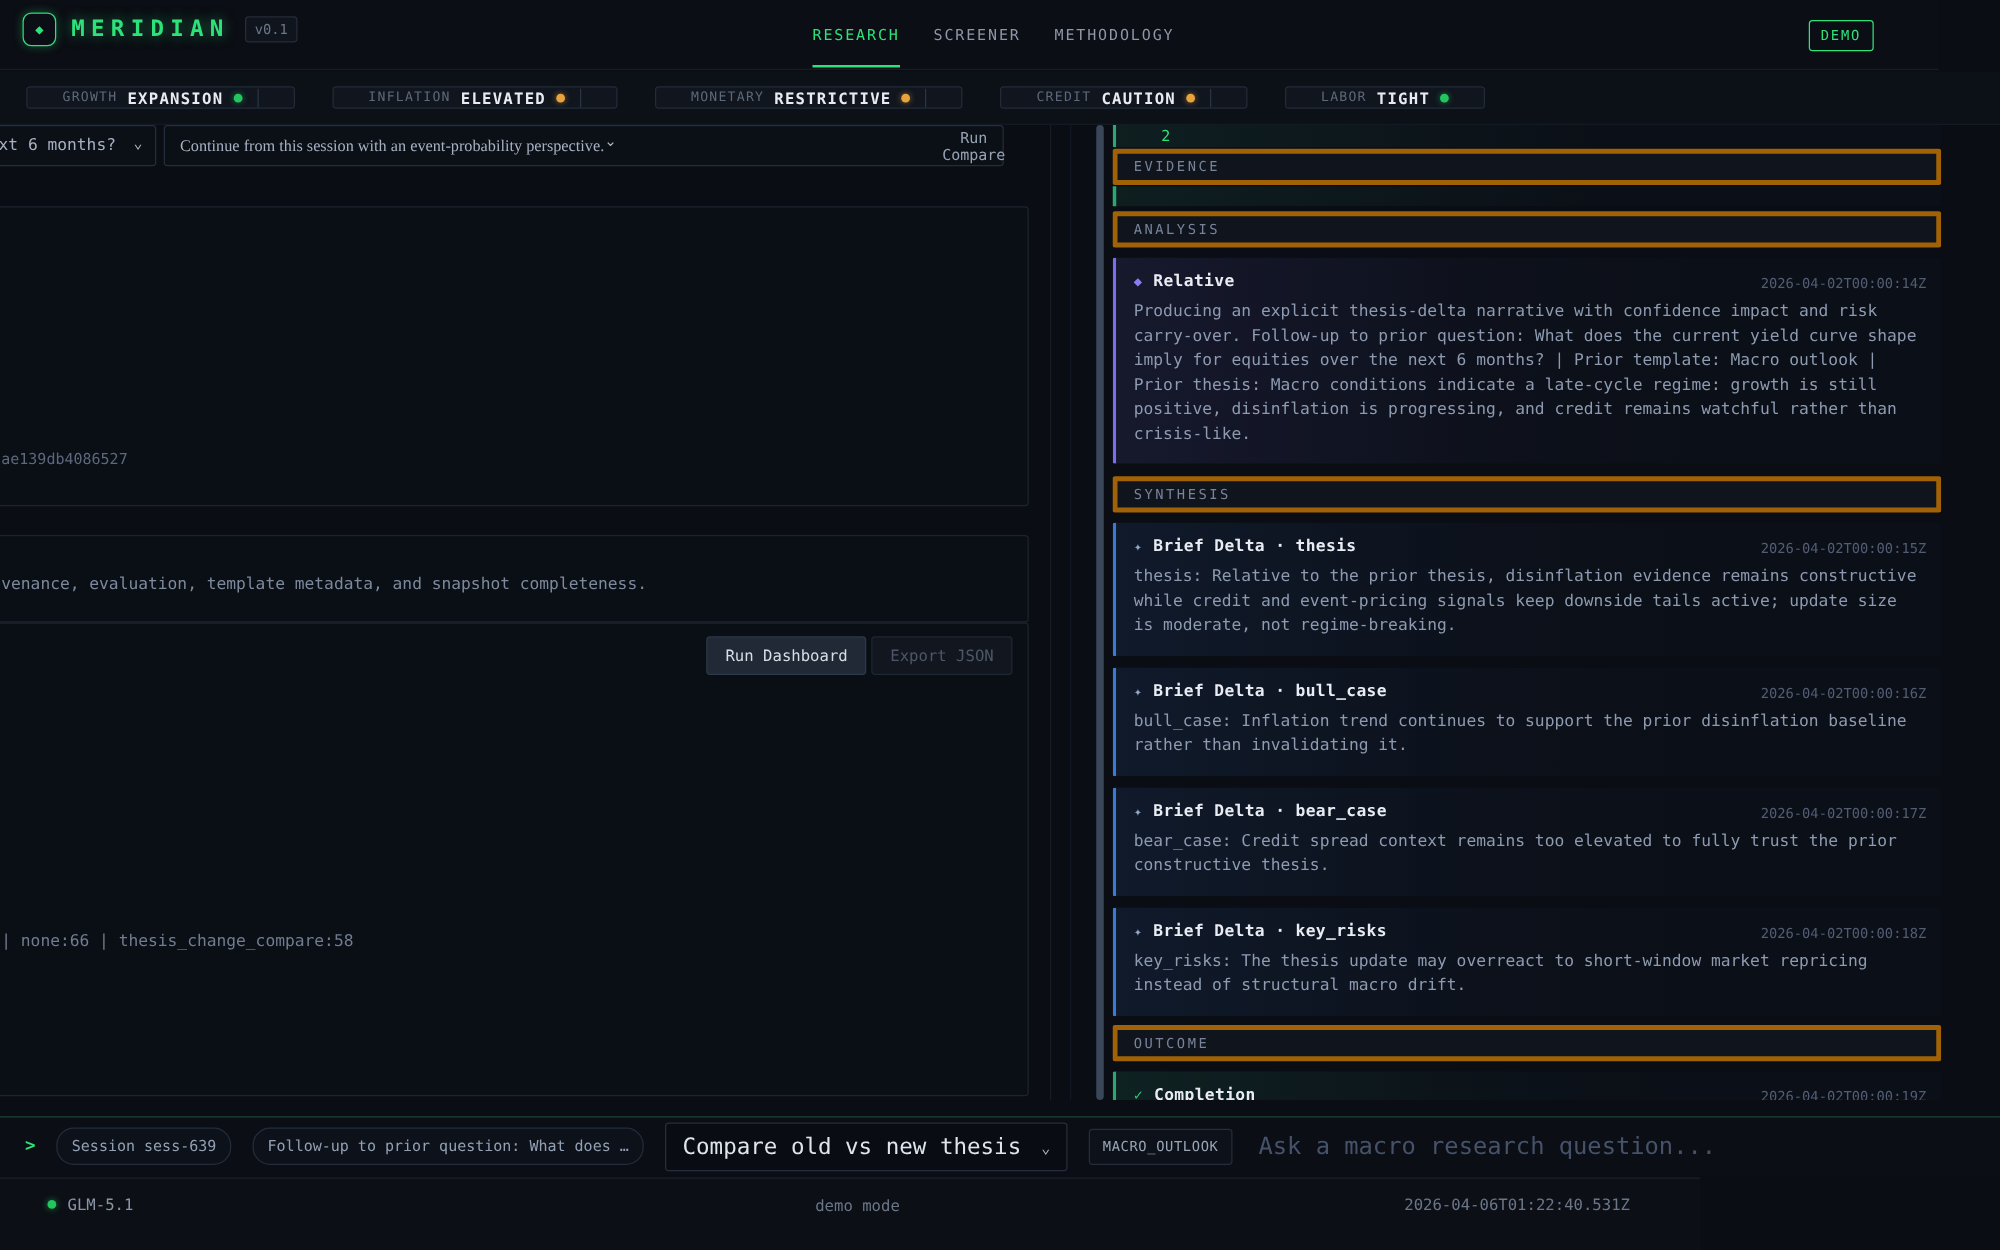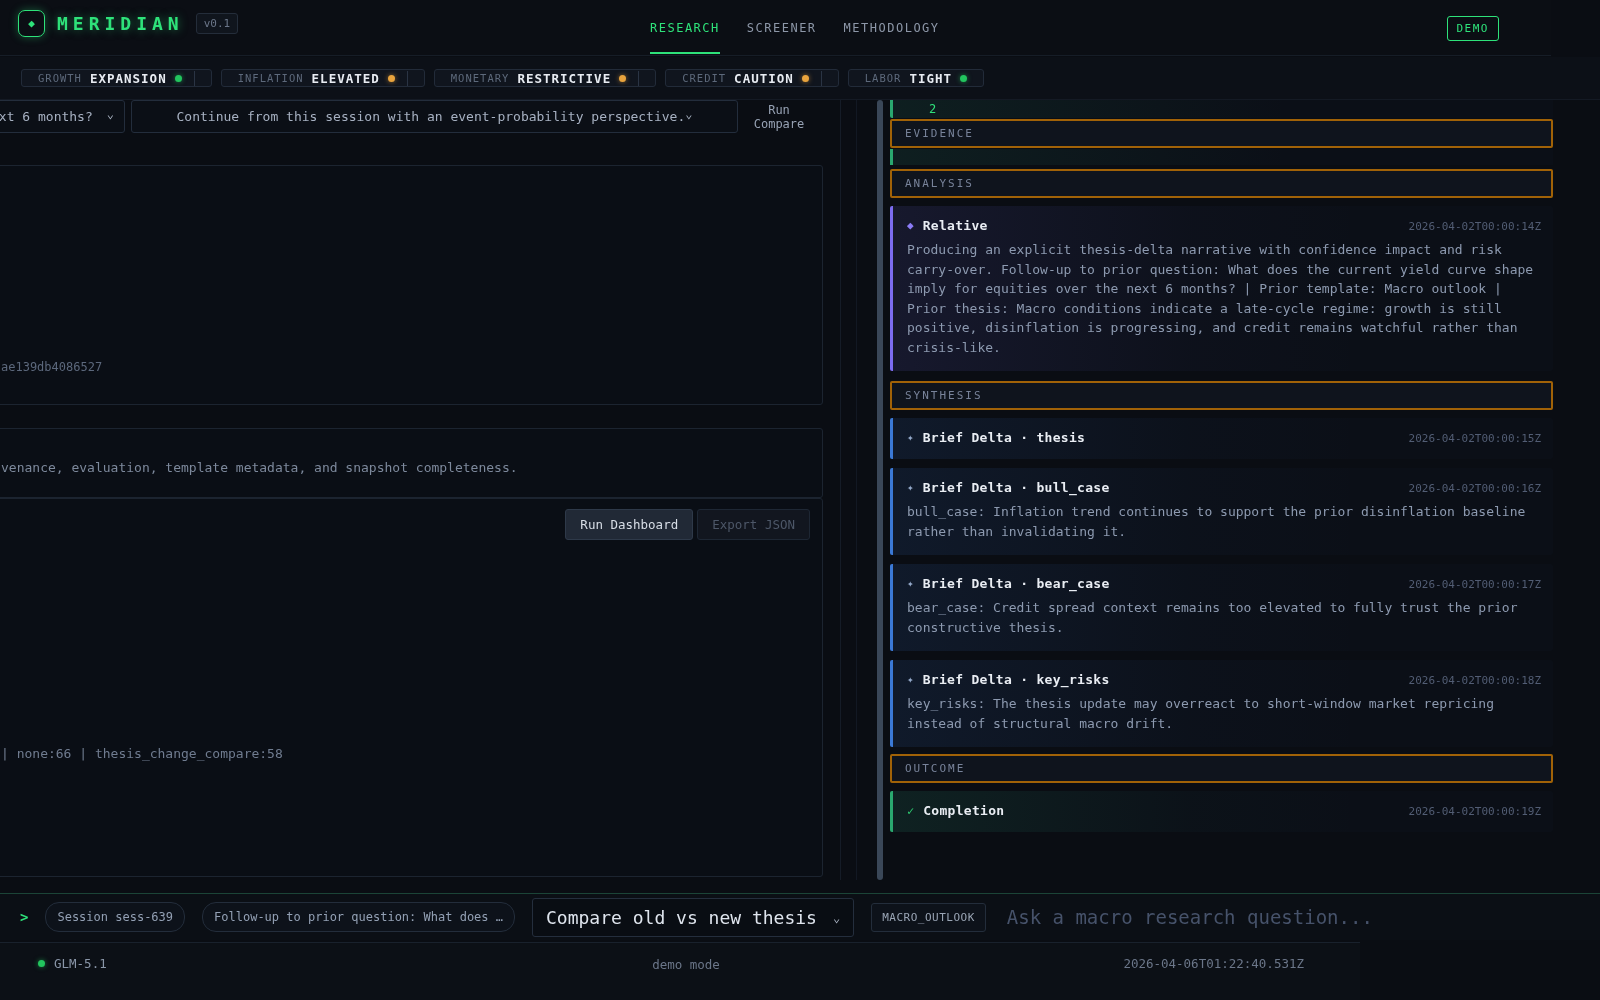--- a/index.html
+++ b/index.html
@@ -19,61 +19,61 @@
   .nav-item { position:relative; height:56px; display:flex; align-items:center; color:#8d97a8; font-size:12px; letter-spacing:1.5px; cursor:pointer; }
   .nav-item.active { color:#2ee27a; }
   .nav-item.active::after { content:""; position:absolute; left:0; right:0; bottom:2px; height:2px; background:#2ee27a; }
   .demo-btn { position:absolute; right:52px; top:16px; color:#2ee27a; border:1px solid #2ee27a; border-radius:3px;
     background:transparent; font-family:inherit; font-size:11px; letter-spacing:1.5px; padding:5px 9px; }
 
   
   .regimebar { position:absolute; top:57px; left:0; width:1600px; height:43px; background:#0c1017; border-bottom:1px solid #141a24;
     display:flex; align-items:center; padding-left:21px; }
   .chip { position:relative; display:flex; align-items:center; gap:8px; background:#10151e; border:1px solid #222b39;
-    border-radius:3px; height:18px; padding:0 16px; margin-right:9px; }
+    border-radius:3px; height:18px; padding:0 28px; margin-right:30px; }
   .chip-label { color:#5d6activ97b; font-size:10.5px; letter-spacing:1px; }
   .chip-label { color:#5d697b; }
   .chip-value { color:#e8ecf2; font-size:12.5px; font-weight:bold; letter-spacing:1px; }
   .dot { width:7px; height:7px; border-radius:50%; }
   .dot.green { background:#22c55e; box-shadow:0 0 5px rgba(34,197,94,.6); }
   .dot.amber { background:#e8a33d; box-shadow:0 0 5px rgba(232,163,61,.6); }
   .chip-sep { width:1px; height:15px; background:#2a3444; margin-left:4px; }
 
   
   .main { position:absolute; top:100px; left:0; width:1600px; height:780px; overflow:hidden; }
   .left-pane { position:absolute; top:0; left:0; width:840px; height:780px; overflow:hidden; }
   .vline-a { position:absolute; top:0; left:840px; width:1px; height:780px; background:#151c27; }
   .vline-b { position:absolute; top:0; left:856px; width:1px; height:780px; background:#121823; }
   .vscroll { position:absolute; top:0; left:877px; width:6px; height:780px; background:#3a4758; border-radius:3px; }
 
   .ctrl { position:absolute; top:0; height:33px; background:#0b0f16; border:1px solid #232d3c; border-radius:3px;
     display:flex; align-items:center; color:#a7b1c2; font-size:13px; }
   .sel-q { left:-180px; width:305px; justify-content:flex-end; padding-right:10px; gap:14px; }
-  .sel-follow { left:131px; width:607px; justify-content:center; padding:0 12px; }
+  .sel-follow { left:131px; width:672px; justify-content:flex-start; padding:0 12px;font-family:Liberation Serif, serif; }
   .chev { color:#aeb8c8; font-size:12px; }
   .chev::before { content:"⌄"; position:relative; top:-3px; display:inline-block; }
   .run-compare { position:absolute; left:746px; top:0; width:66px; height:33px; background:transparent; border:none;
     color:#97a2b4; font-family:inherit; font-size:12px; line-height:14px; text-align:center; }
 
   .panel { position:absolute; background:#0a0e15; border:1px solid #1c2430; border-radius:3px; }
   .panel-chart { left:-40px; top:65px; width:863px; height:240px; }
   .session-id { position:absolute; left:40px; bottom:30px; color:#5c687c; font-size:12px; }
   .panel-note { left:-40px; top:328px; width:863px; height:70px; }
   .note-text { position:absolute; left:40px; top:31px; color:#7d899c; font-size:13px; }
   .panel-dash { left:-40px; top:398px; width:863px; height:379px; }
   .dash-btns { position:absolute; right:12px; top:10px; display:flex; gap:4px; }
   .btn-dash { background:#212936; border:1px solid #2e3949; border-radius:3px; color:#d7dde6; font-family:inherit;
     font-size:12.5px; padding:7px 14px; }
   .btn-export { background:#12161f; border:1px solid #1e2734; border-radius:3px; color:#4d5768; font-family:inherit;
     font-size:12.5px; padding:7px 14px; }
   .dash-stats { position:absolute; left:40px; top:247px; color:#707c90; font-size:13px; }
 
   
   .right-pane { position:absolute; top:0; left:890px; width:663px; height:780px; overflow:hidden; }
-  .sec-header { height:29px; background:#0f141d; border:2px solid #a16207; border-radius:2px; color:#78839a;
+  .sec-header { height:29px; background:#0f141d; border:4px solid #a16207; border-radius:2px; color:#78839a;
     font-size:11px; letter-spacing:2px; display:flex; align-items:center; padding:0 13px; }
   .card { position:relative; border-left:3px solid; border-radius:2px; padding:12px 12px 14px 14px; background:#0b0f17; }
   .accent-purple { border-color:#7c6cf0; background:linear-gradient(90deg,rgba(124,108,240,.10),rgba(124,108,240,.02) 45%,rgba(124,108,240,0) 72%),#0b0f17; }
   .accent-blue   { border-color:#3b79d6; background:linear-gradient(90deg,rgba(59,121,214,.10),rgba(59,121,214,.02) 45%,rgba(59,121,214,0) 72%),#0b0f17; }
   .accent-green  { border-color:#2aa86f; background:linear-gradient(90deg,rgba(42,168,111,.12),rgba(42,168,111,.02) 45%,rgba(42,168,111,0) 72%),#0b0f17; }
   .card-head { display:flex; align-items:center; gap:9px; padding-right:170px; }
   .card-title { color:#e9edf3; font-size:13px; font-weight:bold; letter-spacing:.3px; white-space:nowrap; }
   .card-ts { position:absolute; right:12px; top:14px; color:#525d74; font-size:11px; }
   .card-body { margin-top:7px; width:80ch; color:#8d9ab0; font-size:13px; line-height:19.5px; }
   .ic { font-size:11px; line-height:1; }
@@ -214,20 +214,21 @@
       </div>
 
       <div class="sec-header" style="margin-top:10px;">SYNTHESIS</div>
 
       <div class="card accent-blue" style="margin-top:8px;">
         <div class="card-head">
           <span class="ic star"></span>
           <span class="card-title">Brief Delta · thesis</span>
         </div>
         <span class="card-ts">2026-04-02T00:00:15Z</span>
+        <div class="card-body">thesis: Relative to the prior thesis, disinflation evidence remains constructive while credit and event-pricing signals keep downside tails active; update size is moderate, not regime-breaking.</div>
       </div>
 
       <div class="card accent-blue" style="margin-top:9px;">
         <div class="card-head">
           <span class="ic star"></span>
           <span class="card-title">Brief Delta · bull_case</span>
         </div>
         <span class="card-ts">2026-04-02T00:00:16Z</span>
         <div class="card-body">bull_case: Inflation trend continues to support the prior disinflation baseline rather than invalidating it.</div>
       </div>

